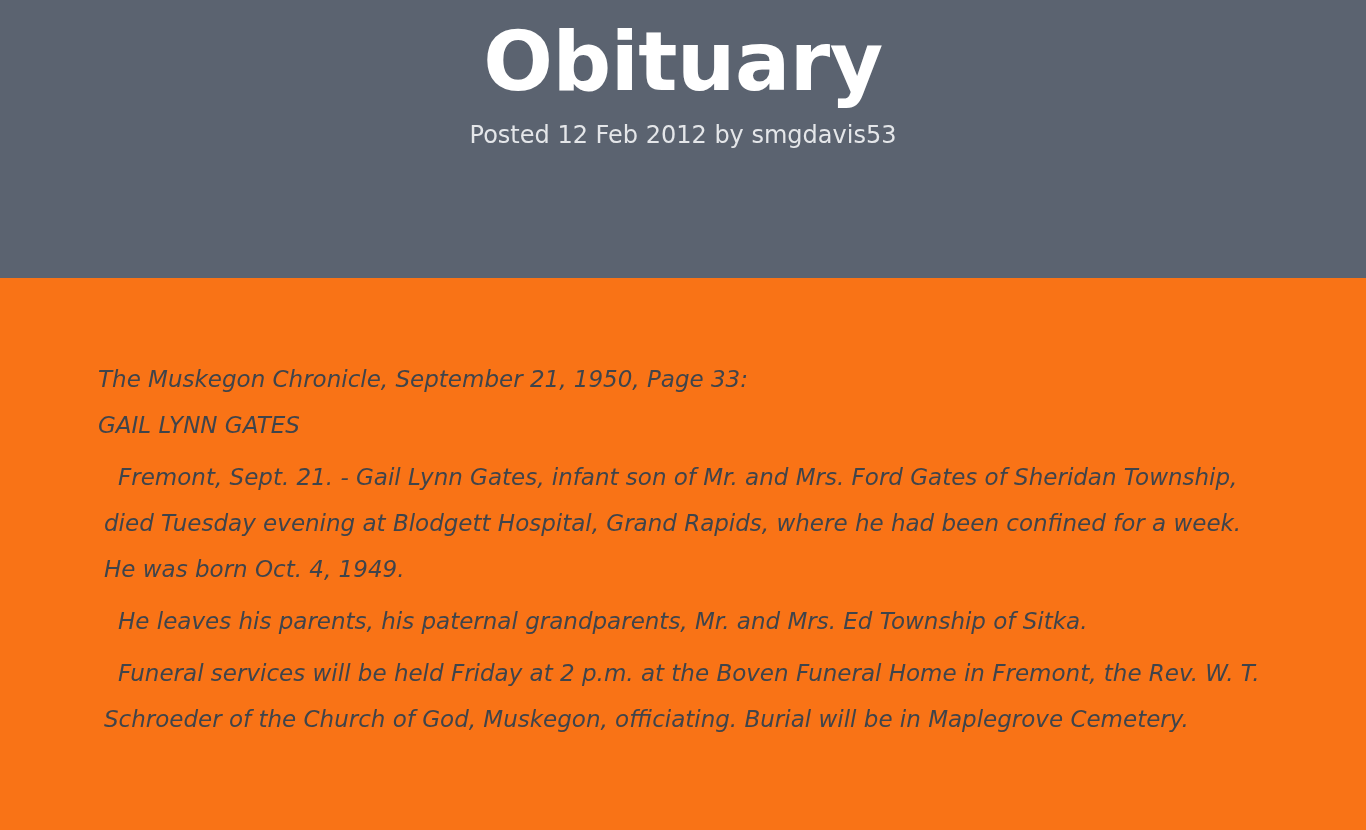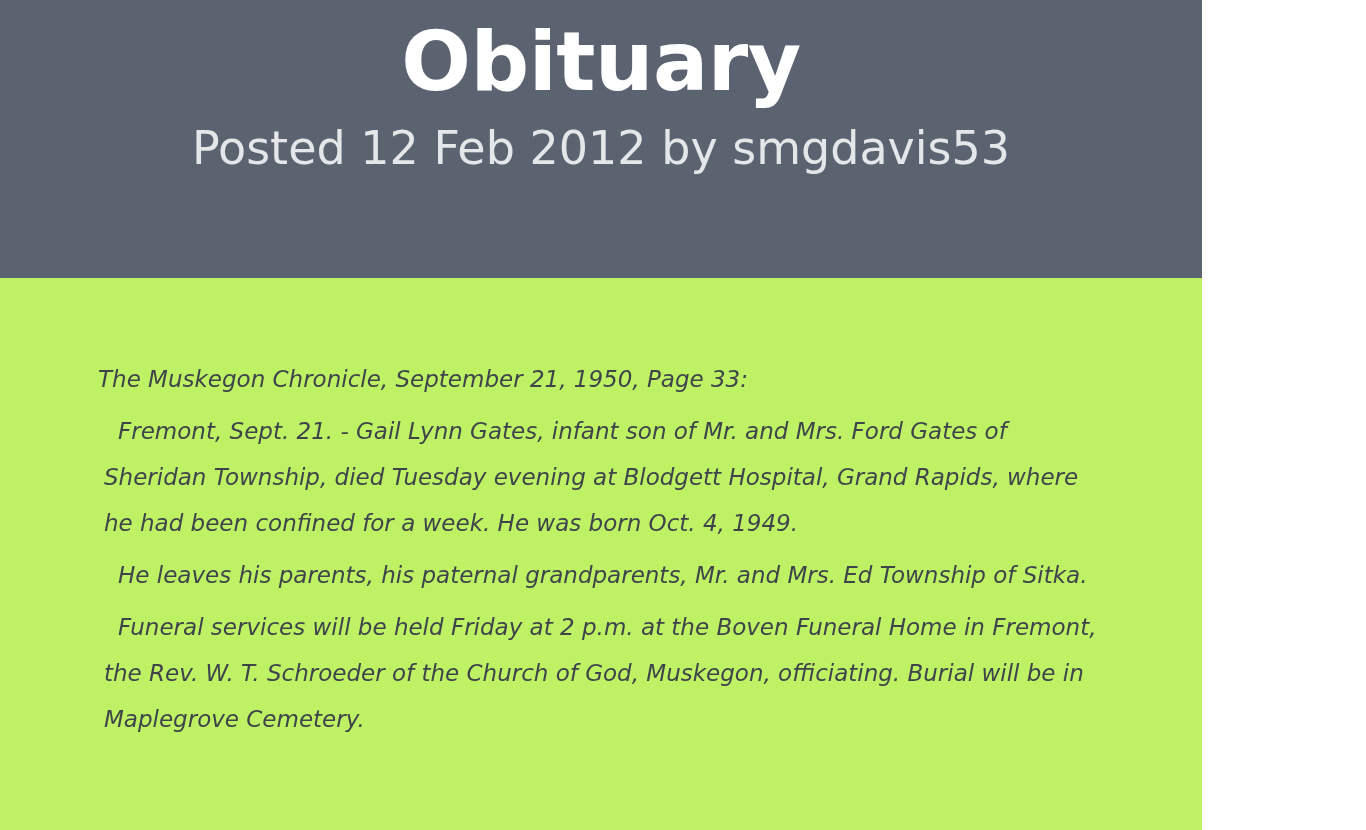--- a/index.html
+++ b/index.html
@@ -7,24 +7,24 @@
     padding: 0;
   }
   body {
     width: 1366px;
     height: 830px;
     background: #ffffff;
     font-family: "DejaVu Sans", sans-serif;
     overflow: hidden;
   }
   .page {
-    width: 1202px;
+    width: 1366px;
     height: 830px;
     position: relative;
-    background: #bef264;
+    background: #f97316;
   }
   .header-banner {
     width: 100%;
     height: 278px;
     background: #5b6370;
     box-sizing: border-box;
     display: flex;
     flex-direction: column;
     align-items: center;
     justify-content: flex-start;
@@ -34,21 +34,21 @@
     color: #ffffff;
     font-size: 82px;
     font-weight: bold;
     line-height: 1.08;
     letter-spacing: -0.5px;
     margin: 0;
     text-align: center;
   }
   .header-subtitle {
     color: #e4e6e9;
-    font-size: 46px;
+    font-size: 24px;
     font-weight: normal;
     line-height: 1.2;
     margin: 14px 0 0 0;
     text-align: center;
   }
   .content {
     padding: 78px 96px 0 98px;
     box-sizing: border-box;
   }
   .obit-body {
@@ -73,19 +73,20 @@
 <div class="page">
 
   <div class="header-banner">
     <h1 class="header-title">Obituary</h1>
     <div class="header-subtitle">Posted 12 Feb 2012 by smgdavis53</div>
   </div>
 
   <div class="content">
     <div class="obit-body">
       <div class="obit-line">The Muskegon Chronicle, September 21, 1950, Page 33:</div>
+      <div class="obit-line">GAIL LYNN GATES</div>
       <p class="obit-para">Fremont, Sept. 21. - Gail Lynn Gates, infant son of Mr. and Mrs. Ford Gates of Sheridan Township, died Tuesday evening at Blodgett Hospital, Grand Rapids, where he had been confined for a week.  He was born Oct. 4, 1949.</p>
       <p class="obit-para">He leaves his parents, his paternal grandparents, Mr. and Mrs. Ed Township of Sitka.</p>
       <p class="obit-para">Funeral services will be held Friday at 2 p.m. at the Boven Funeral Home in Fremont, the Rev. W. T. Schroeder of the Church of God, Muskegon, officiating.  Burial will be in Maplegrove Cemetery.</p>
     </div>
   </div>
 
 </div>
 
 </body></html>

